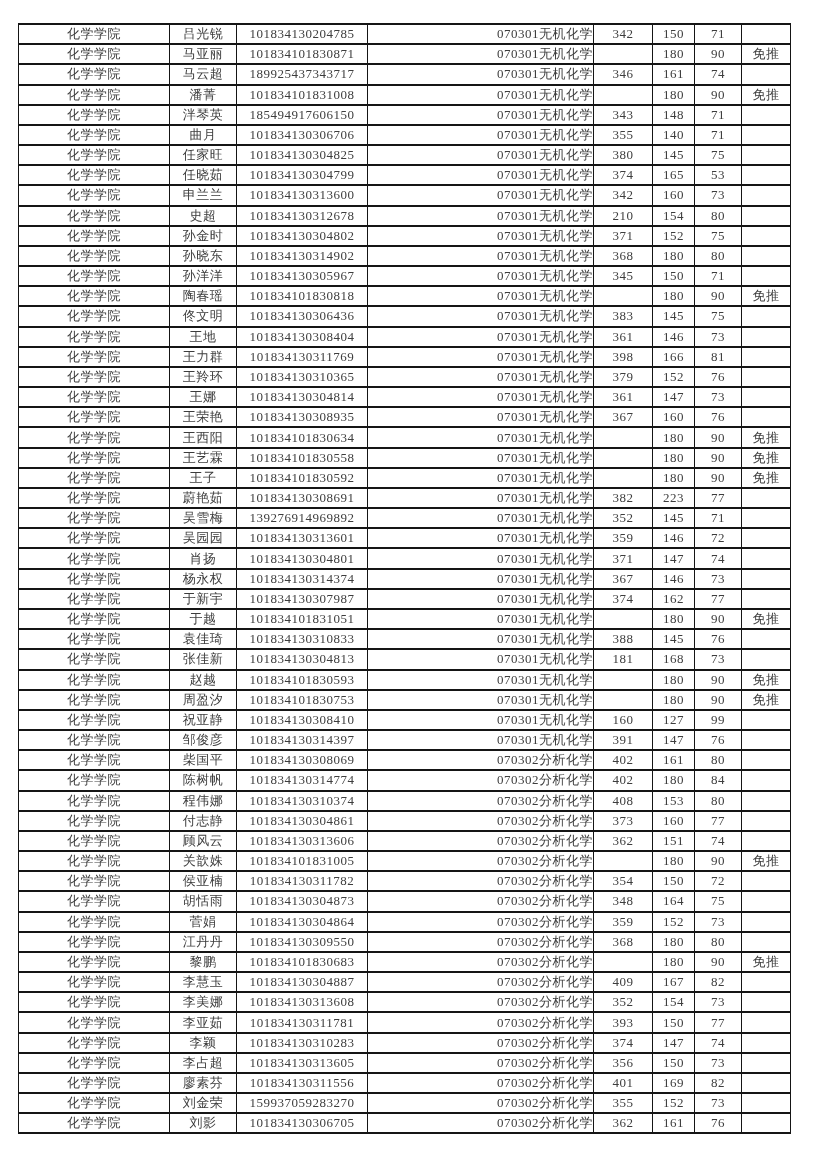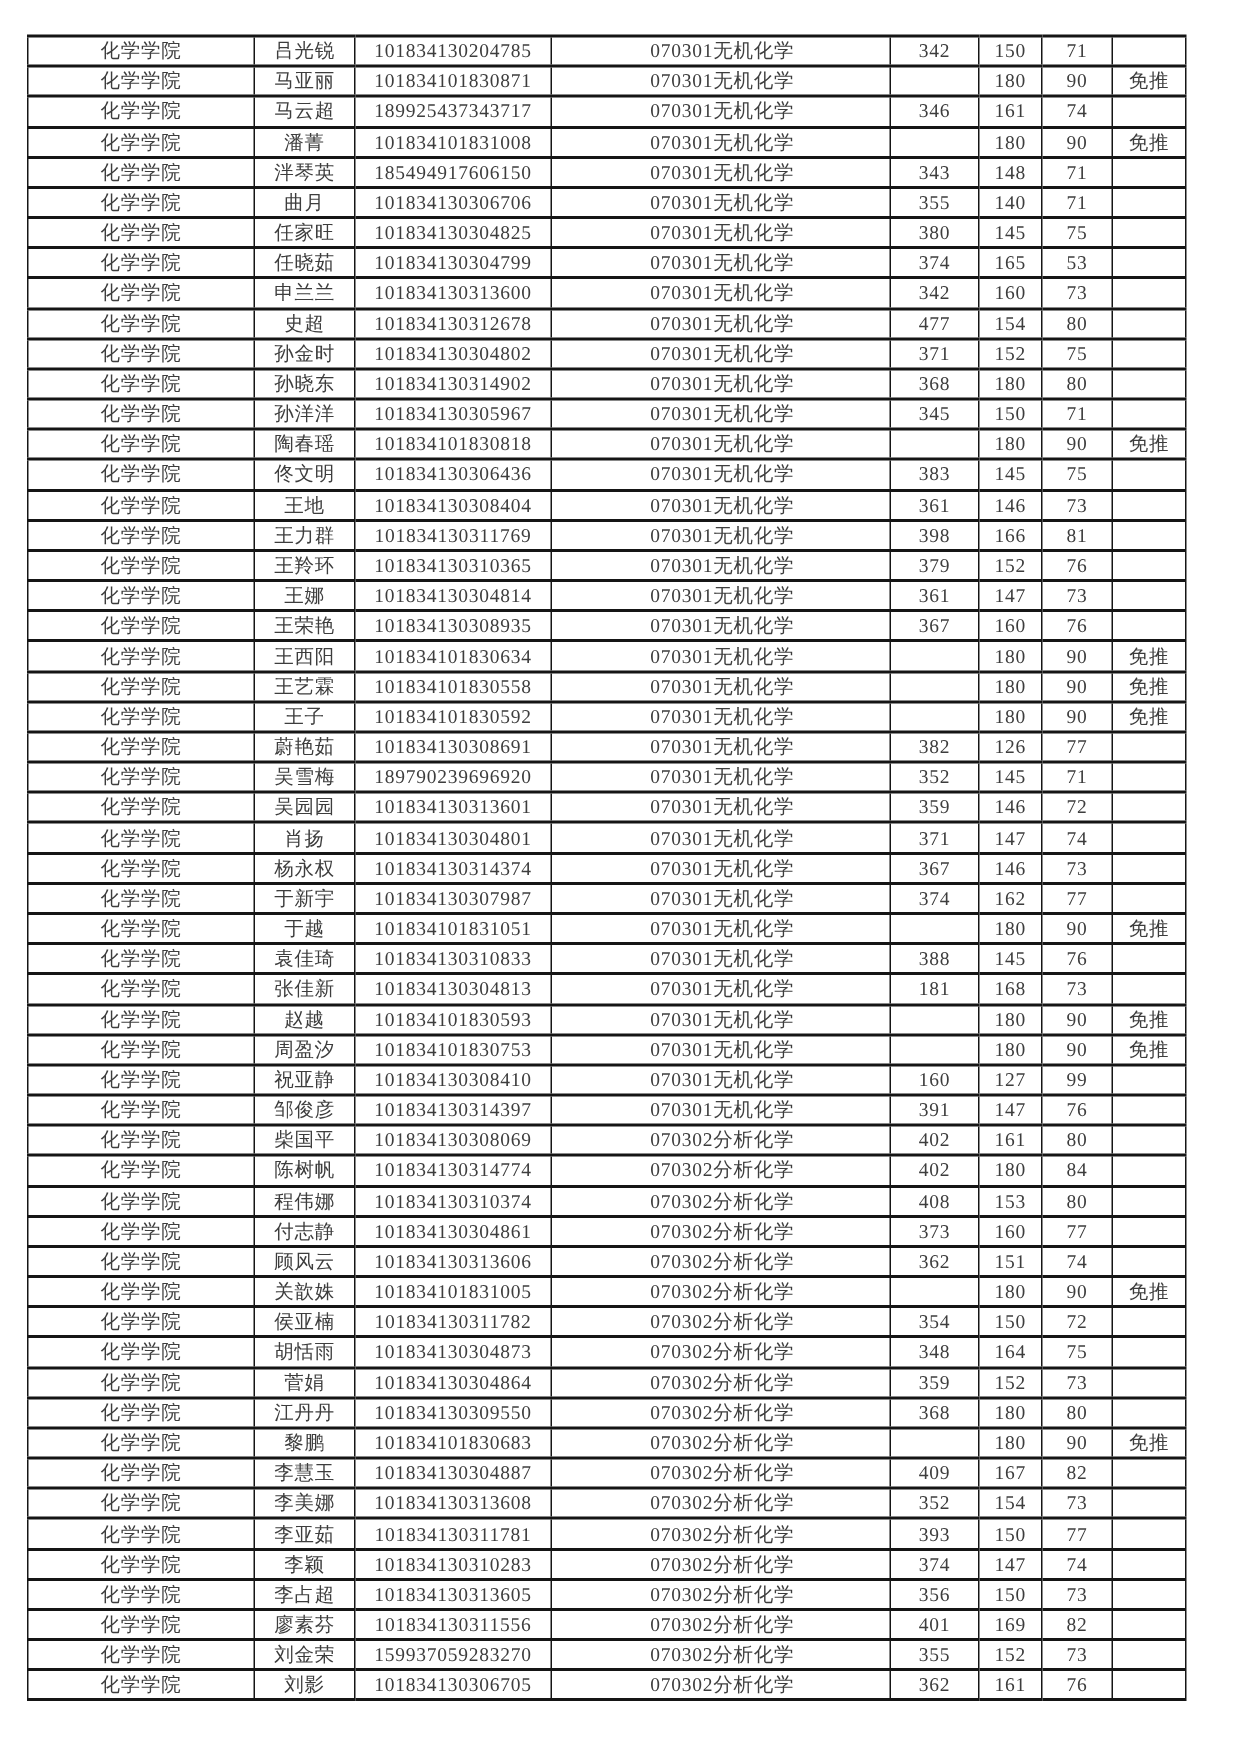--- a/index.html
+++ b/index.html
@@ -33,21 +33,21 @@
     margin: 0;
     font-size: 13px;
     color: #3d3d3d;
     text-align: center;
     vertical-align: middle;
     white-space: nowrap;
     overflow: hidden;
     letter-spacing: 0.5px;
   }
   .score-table td.left {
-    text-align: center;
+    text-align: right;
     padding-left: 2px;
   }
 </style>
 </head>
 <body>
 
 <div>
   <table class="score-table">
     <colgroup>
         <col style="width: 151px;">
@@ -148,21 +148,21 @@
           <td>342</td>
           <td>160</td>
           <td>73</td>
           <td></td>
         </tr>
         <tr>
           <td>化学学院</td>
           <td>史超</td>
           <td>101834130312678</td>
           <td class="left">070301无机化学</td>
-          <td>477</td>
+          <td>210</td>
           <td>154</td>
           <td>80</td>
           <td></td>
         </tr>
         <tr>
           <td>化学学院</td>
           <td>孙金时</td>
           <td>101834130304802</td>
           <td class="left">070301无机化学</td>
           <td>371</td>
@@ -289,28 +289,28 @@
           <td>180</td>
           <td>90</td>
           <td>免推</td>
         </tr>
         <tr>
           <td>化学学院</td>
           <td>蔚艳茹</td>
           <td>101834130308691</td>
           <td class="left">070301无机化学</td>
           <td>382</td>
-          <td>126</td>
+          <td>223</td>
           <td>77</td>
           <td></td>
         </tr>
         <tr>
           <td>化学学院</td>
           <td>吴雪梅</td>
-          <td>189790239696920</td>
+          <td>139276914969892</td>
           <td class="left">070301无机化学</td>
           <td>352</td>
           <td>145</td>
           <td>71</td>
           <td></td>
         </tr>
         <tr>
           <td>化学学院</td>
           <td>吴园园</td>
           <td>101834130313601</td>

